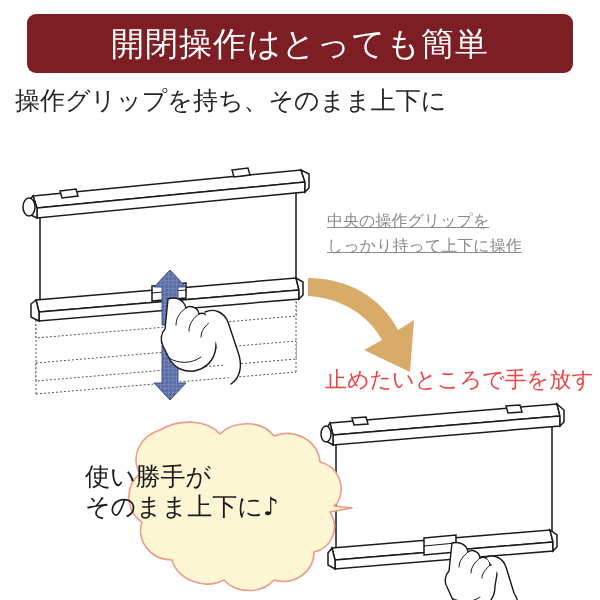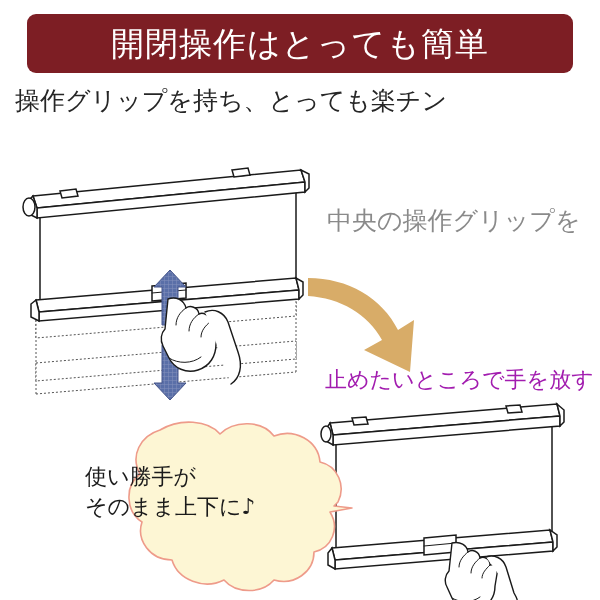--- a/index.html
+++ b/index.html
@@ -28,37 +28,38 @@
   .intro{
     position:absolute;left:15px;top:85px;width:560px;
     color:#262626;font-size:25px;line-height:31px;letter-spacing:0px;
     font-family:"DejaVu Sans","Liberation Sans",sans-serif;
   }
   .intro div{white-space:nowrap;}
 
   
   .caption-gray{
     position:absolute;left:327px;top:208px;width:265px;
-    color:#8a8a8a;font-size:25px;line-height:25px;
-    font-family:"DejaVu Sans","Liberation Sans",sans-serif;
+    color:#8a8a8a;font-size:16px;line-height:25px;
+    font-family:"DejaVu Sans","Liberation Sans",sans-serif;
+    text-decoration:underline;
   }
   .caption-gray div{white-space:nowrap;}
 
   
   .caption-dark{
     position:absolute;left:325px;top:367px;width:270px;
-    color:#a21caf;font-size:22px;line-height:26px;
+    color:#ef4444;font-size:22px;line-height:26px;
     font-family:"DejaVu Sans","Liberation Sans",sans-serif;
     white-space:nowrap;
   }
 
   
   .bubble-text{
     position:absolute;left:85px;top:462px;width:215px;
-    color:#1a1a1a;font-size:22px;line-height:30px;
+    color:#1a1a1a;font-size:25px;line-height:30px;
     font-family:"DejaVu Sans","Liberation Sans",sans-serif;
   }
   .bubble-text div{white-space:nowrap;}
 
   
   .layer{position:absolute;left:0;top:0;width:600px;height:600px;}
   .ln-thin{fill:none;stroke:#1a1a1a;stroke-width:1;stroke-linejoin:round;stroke-linecap:round;}
   .ghost{fill:none;stroke:#555;stroke-width:1;stroke-dasharray:2 2;}
   .ghost-fill{fill:#ffffff;stroke:#555;stroke-width:1;stroke-dasharray:2 2;}
   .panel{fill:#ffffff;stroke:#1a1a1a;stroke-width:1.5;}
@@ -68,21 +69,21 @@
 </head>
 <body>
 
 <div id="stage">
 
   <div class="banner">
     <div class="banner-title">開閉操作はとっても簡単</div>
   </div>
 
   <div class="intro">
-    <div>操作グリップを持ち、とっても楽チン</div>
+    <div>操作グリップを持ち、そのまま上下に</div>
   </div>
 
   <svg class="layer" viewBox="0 0 600 600">
     <defs>
       <pattern id="hatch" width="4" height="4" patternUnits="userSpaceOnUse">
         <rect width="4" height="4" fill="#5a6fa8"></rect>
         <path d="M0 0 L0 4" stroke="#8490bd" stroke-width="1"></path>
         <path d="M0 0 L4 0" stroke="#8490bd" stroke-width="1"></path>
       </pattern>
     </defs>
@@ -137,20 +138,21 @@
       <path class="ln-thin" d="M186 308 C180 312 176 318 176 325"></path>
       <path class="ln-thin" d="M199 314 C193 318 189 324 189 331"></path>
       <path class="ln-thin" d="M210 322 C205 326 201 331 201 337"></path>
       <path class="hand" d="M205 312 C214 308 224 312 228 322 L238 352 C243 366 240 378 231 384"></path>
       <path class="ln-thin" d="M169 358 C178 364 192 364 201 357"></path>
     </g>
   </svg>
 
   <div class="caption-gray">
     <div>中央の操作グリップを</div>
+    <div>しっかり持って上下に操作</div>
   </div>
 
   <svg class="layer" viewBox="0 0 600 600">
     <path d="M308 278
              C348 278 382 298 398 330
              L414 320 L410 372 L364 350 L382 340
              C368 314 340 298 308 296 Z" fill="#d8ac68"></path>
   </svg>
 
   <div class="caption-dark">止めたいところで手を放す</div>

